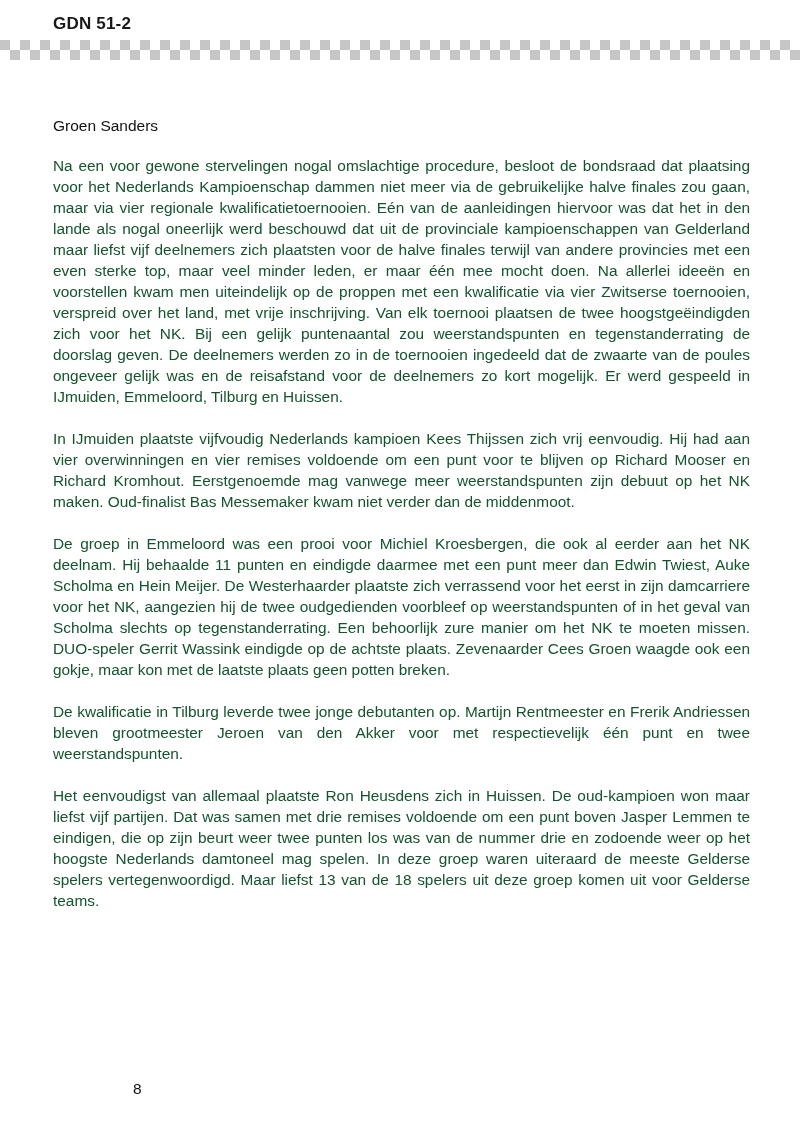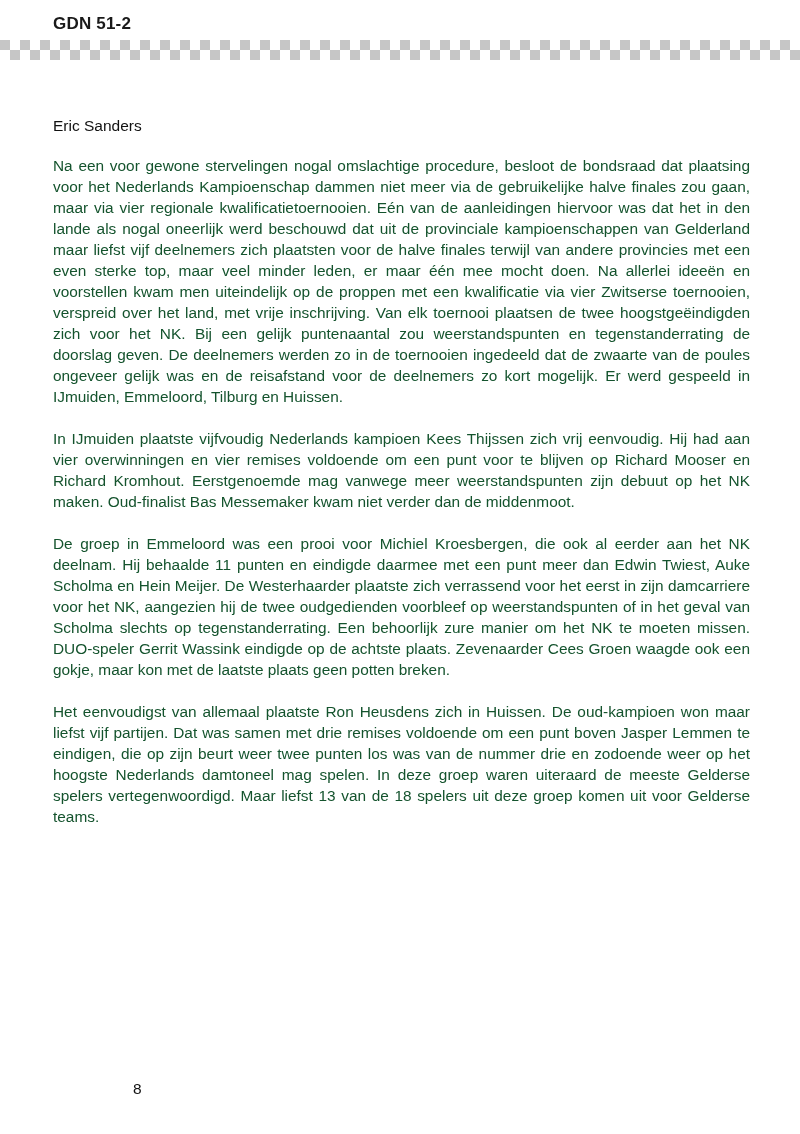--- a/index.html
+++ b/index.html
@@ -113,24 +113,25 @@
 <div class="page">
 
   <div class="running-head">GDN 51-2</div>
 
   <div class="checker-band">
     <div class="checker-row r1"></div>
     <div class="checker-row r2"></div>
   </div>
 
 
-  <div class="article-byline">Eric Sanders</div>
+  <div class="article-byline">Groen Sanders</div>
 
   <div class="body-copy">
     <p class="para">Na een voor gewone stervelingen nogal omslachtige procedure, besloot de bondsraad dat plaatsing voor het Nederlands Kampioenschap dammen niet meer via de gebruikelijke halve finales zou gaan, maar via vier regionale kwalificatietoernooien. Eén van de aanleidingen hiervoor was dat het in den lande als nogal oneerlijk werd beschouwd dat uit de provinciale kampioenschappen van Gelderland maar liefst vijf deelnemers zich plaatsten voor de halve finales terwijl van andere provincies met een even sterke top, maar veel minder leden, er maar één mee mocht doen. Na allerlei ideeën en voorstellen kwam men uiteindelijk op de proppen met een kwalificatie via vier Zwitserse toernooien, verspreid over het land, met vrije inschrijving. Van elk toernooi plaatsen de twee hoogstgeëindigden zich voor het NK. Bij een gelijk puntenaantal zou weerstandspunten en tegenstanderrating de doorslag geven. De deelnemers werden zo in de toernooien ingedeeld dat de zwaarte van de poules ongeveer gelijk was en de reisafstand voor de deelnemers zo kort mogelijk. Er werd gespeeld in IJmuiden, Emmeloord, Tilburg en Huissen.</p>
     <p class="para">In IJmuiden plaatste vijfvoudig Nederlands kampioen Kees Thijssen zich vrij eenvoudig. Hij had aan vier overwinningen en vier remises voldoende om een punt voor te blijven op Richard Mooser en Richard Kromhout. Eerstgenoemde mag vanwege meer weerstandspunten zijn debuut op het NK maken. Oud-finalist Bas Messemaker kwam niet verder dan de middenmoot.</p>
     <p class="para">De groep in Emmeloord was een prooi voor Michiel Kroesbergen, die ook al eerder aan het NK deelnam. Hij behaalde 11 punten en eindigde daarmee met een punt meer dan Edwin Twiest, Auke Scholma en Hein Meijer. De Westerhaarder plaatste zich verrassend voor het eerst in zijn damcarriere voor het NK, aangezien hij de twee oudgedienden voorbleef op weerstandspunten of in het geval van Scholma slechts op tegenstanderrating. Een behoorlijk zure manier om het NK te moeten missen. DUO-speler Gerrit Wassink eindigde op de achtste plaats. Zevenaarder Cees Groen waagde ook een gokje, maar kon met de laatste plaats geen potten breken.</p>
+    <p class="para">De kwalificatie in Tilburg leverde twee jonge debutanten op. Martijn Rentmeester en Frerik Andriessen bleven grootmeester Jeroen van den Akker voor met respectievelijk één punt en twee weerstandspunten.</p>
     <p class="para">Het eenvoudigst van allemaal plaatste Ron Heusdens zich in Huissen. De oud-kampioen won maar liefst vijf partijen. Dat was samen met drie remises voldoende om een punt boven Jasper Lemmen te eindigen, die op zijn beurt weer twee punten los was van de nummer drie en zodoende weer op het hoogste Nederlands damtoneel mag spelen.  In deze groep waren uiteraard de meeste Gelderse spelers vertegenwoordigd. Maar liefst 13 van de 18 spelers uit deze groep komen uit voor Gelderse teams.</p>
   </div>
 
   <div class="page-number">8</div>
 
 </div>
 
 </body></html>

